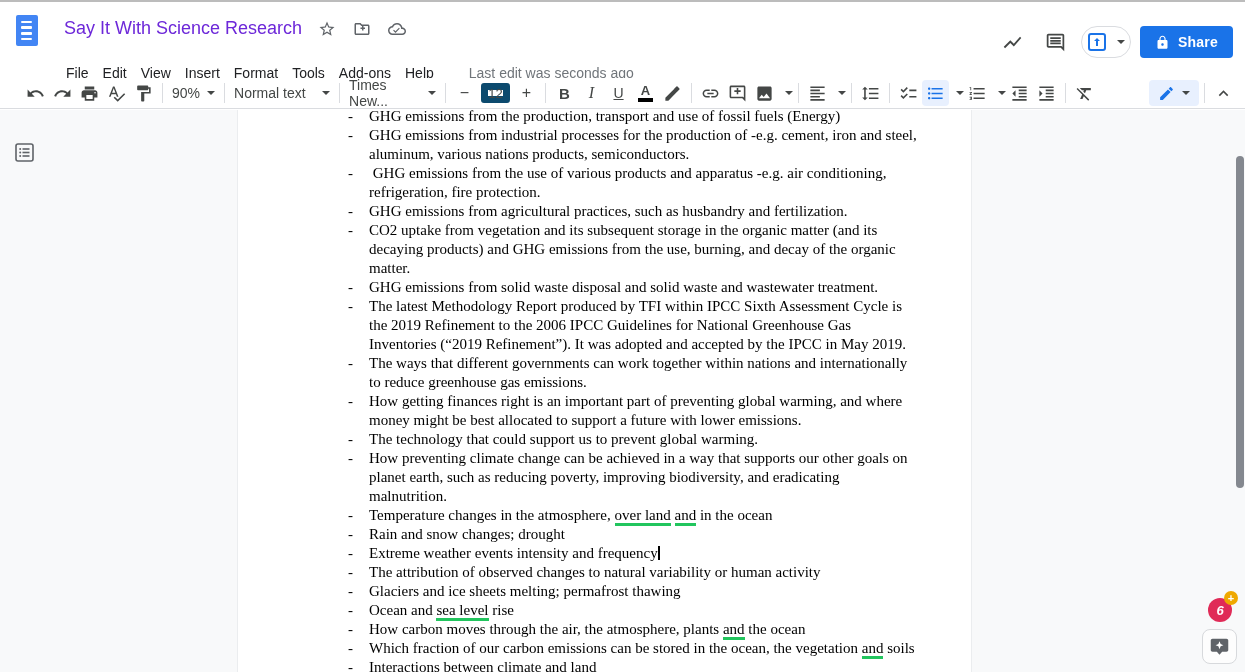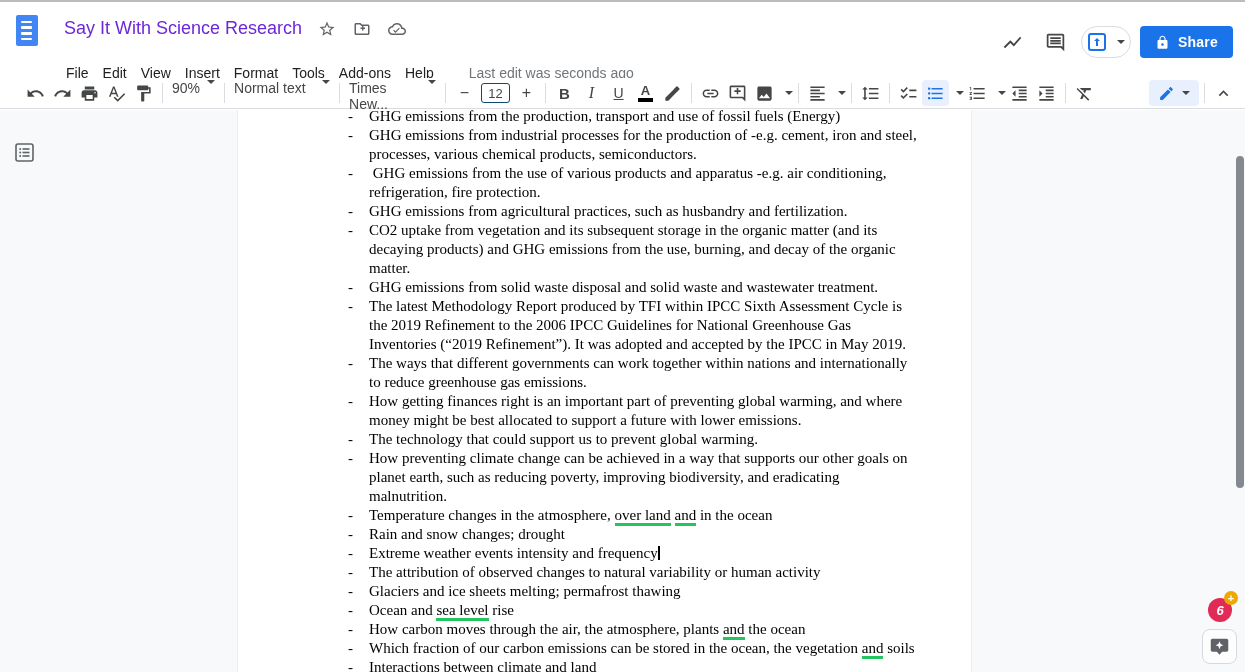--- a/index.html
+++ b/index.html
@@ -32,25 +32,25 @@
   .share-btn svg{width:15px;height:15px;fill:#fff;}
 
   
   .toolbar{position:absolute;top:78px;left:0;right:0;height:31px;background:#fff;
     border-bottom:1px solid #dadce0;display:flex;align-items:center;padding:0 8px 0 22px;}
   .tbtn{width:27px;height:26px;display:flex;align-items:center;justify-content:center;
     border-radius:4px;flex:none;color:#444746;}
   .tbtn svg{width:19px;height:19px;fill:#444746;}
   .tbtn.active{background:#e8f0fe;}
   .tbtn.active svg{fill:#1a73e8;}
-  .tdd{display:flex;height:26px;padding:0 4px;font-size:14px;color:#444746;flex:none;border-radius:4px;}
+  .tdd{display:flex;align-items:center;height:26px;padding:0 4px;font-size:14px;color:#444746;flex:none;border-radius:4px;}
   .caret{width:0;height:0;border-left:4px solid transparent;border-right:4px solid transparent;
     border-top:4px solid #444746;margin-left:7px;flex:none;}
   .sep{width:1px;height:20px;background:#dadce0;margin:0 5px;flex:none;}
-  .size-box{width:29px;height:20px;border:1px solid #0c4a6e;border-radius:3px;display:flex;
+  .size-box{width:29px;height:20px;border:7px solid #0c4a6e;border-radius:3px;display:flex;
     align-items:center;justify-content:center;font-size:13px;color:#444746;margin:0 3px;}
   .glyph-b{font-weight:700;font-size:15px;}
   .glyph-i{font-family:"Liberation Serif",serif;font-style:italic;font-size:16px;}
   .glyph-u{font-size:14px;text-decoration:underline;}
   .color-a{display:flex;flex-direction:column;align-items:center;line-height:1;}
   .color-a b{font-size:13px;font-weight:700;color:#444746;}
   .color-a i{display:block;width:15px;height:4px;background:#000;margin-top:1px;}
   .mode-pill{background:#e8f0fe;border-radius:4px;height:26px;display:flex;align-items:center;
     padding:0 9px;flex:none;}
   .mode-pill svg{width:17px;height:17px;fill:#1a73e8;}
@@ -313,21 +313,21 @@
   <div class="page">
     <div class="content">
 
     <div class="doc-item">
           <span class="dash">-</span>
           <div class="txt"><span>GHG emissions from the production, transport and use of fossil fuels (Energy)</span></div>
         </div>
         <div class="doc-item">
           <span class="dash">-</span>
           <div class="txt"><span>GHG emissions from industrial processes for the production of -e.g. cement, iron and steel,</span>
-<span>processes, various chemical products, semiconductors.</span></div>
+<span>aluminum, various nations products, semiconductors.</span></div>
         </div>
         <div class="doc-item">
           <span class="dash">-</span>
           <div class="txt"><span> GHG emissions from the use of various products and apparatus -e.g. air conditioning,</span>
 <span>refrigeration, fire protection.</span></div>
         </div>
         <div class="doc-item">
           <span class="dash">-</span>
           <div class="txt"><span>GHG emissions from agricultural practices, such as husbandry and fertilization.</span></div>
         </div>

